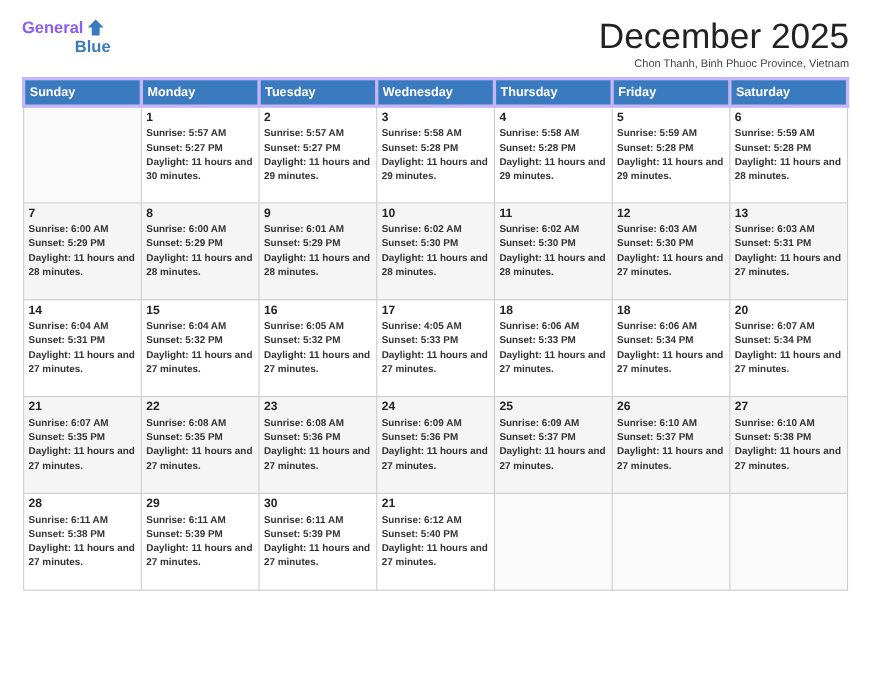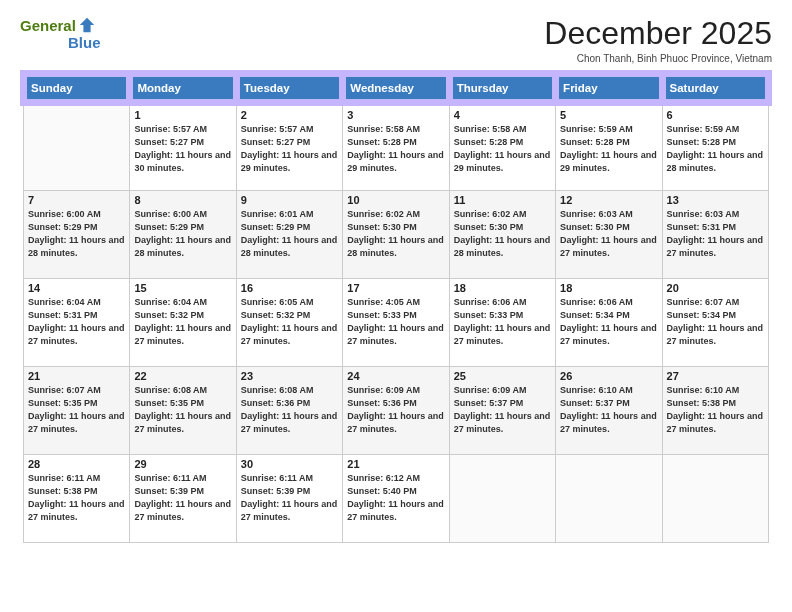--- a/index.html
+++ b/index.html
@@ -27,21 +27,21 @@
       flex-direction: column;
       align-items: flex-start;
     }
     .logo-text {
       display: flex;
       align-items: center;
     }
     .logo-general {
       font-size: 15px;
       font-weight: bold;
-      color: #4d7c0f;
+      color: #8b5cf6;
     }
     .logo-blue {
       font-size: 15px;
       font-weight: bold;
       color: #3a7abf;
       margin-left: 48px;
     }
     .logo-icon {
       width: 18px;
       height: 18px;
@@ -67,21 +67,21 @@
       table-layout: fixed;
       margin-top: 6px;
     }
     .calendar th {
       background: #3a7abf;
       color: #fff;
       font-size: 11.5px;
       font-weight: bold;
       padding: 5px 4px;
       text-align: left;
-      border: 7px solid #c4b5fd;
+      border: 3px solid #c4b5fd;
     }
     .calendar td {
       border: 1px solid #ccc;
       vertical-align: top;
       padding: 3px 4px;
       font-size: 9.5px;
       color: #333;
       height: 88px;
       background: #fff;
     }

